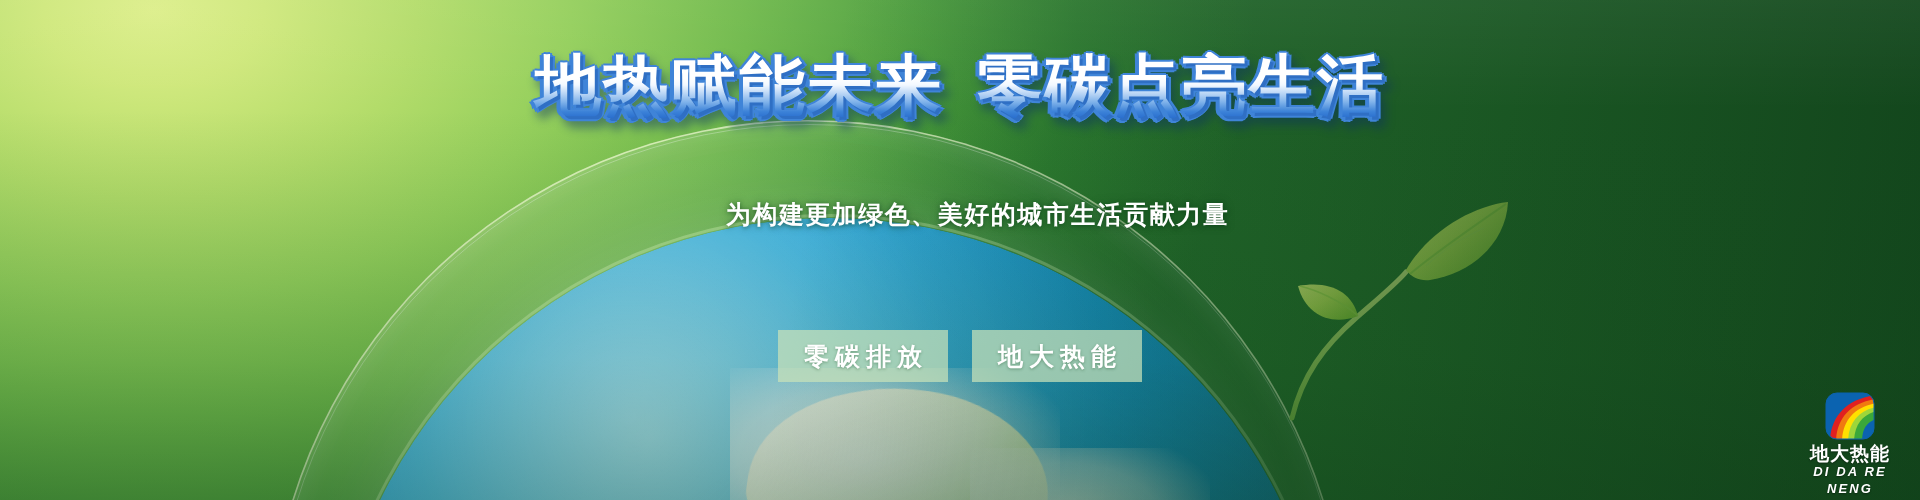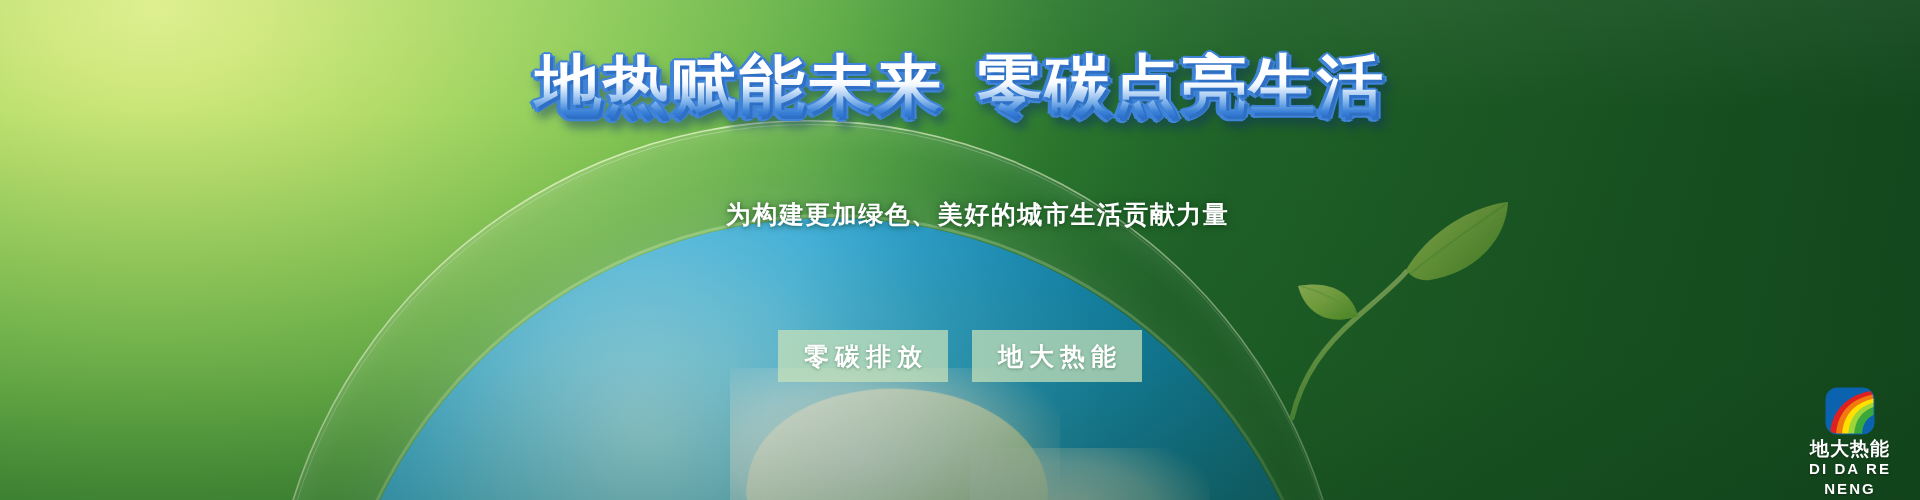--- a/index.html
+++ b/index.html
@@ -223,22 +223,23 @@
     margin-top: 1px;
     color: #ffffff;
     font-size: 19px;
     font-weight: bold;
     letter-spacing: 1px;
     line-height: 1.05;
     text-shadow: 0 1px 2px rgba(0,0,0,0.45);
   }
   .logo-en {
     color: #ffffff;
-    font-size: 15px;
-    font-weight: bold;
+    font-size: 13px;
+    font-weight: bold;
+    font-style: italic;
     letter-spacing: 2.1px;
     line-height: 1.3;
     text-shadow: 0 1px 2px rgba(0,0,0,0.4);
   }
 </style>
 </head>
 <body>
 
 <div id="banner">
 

